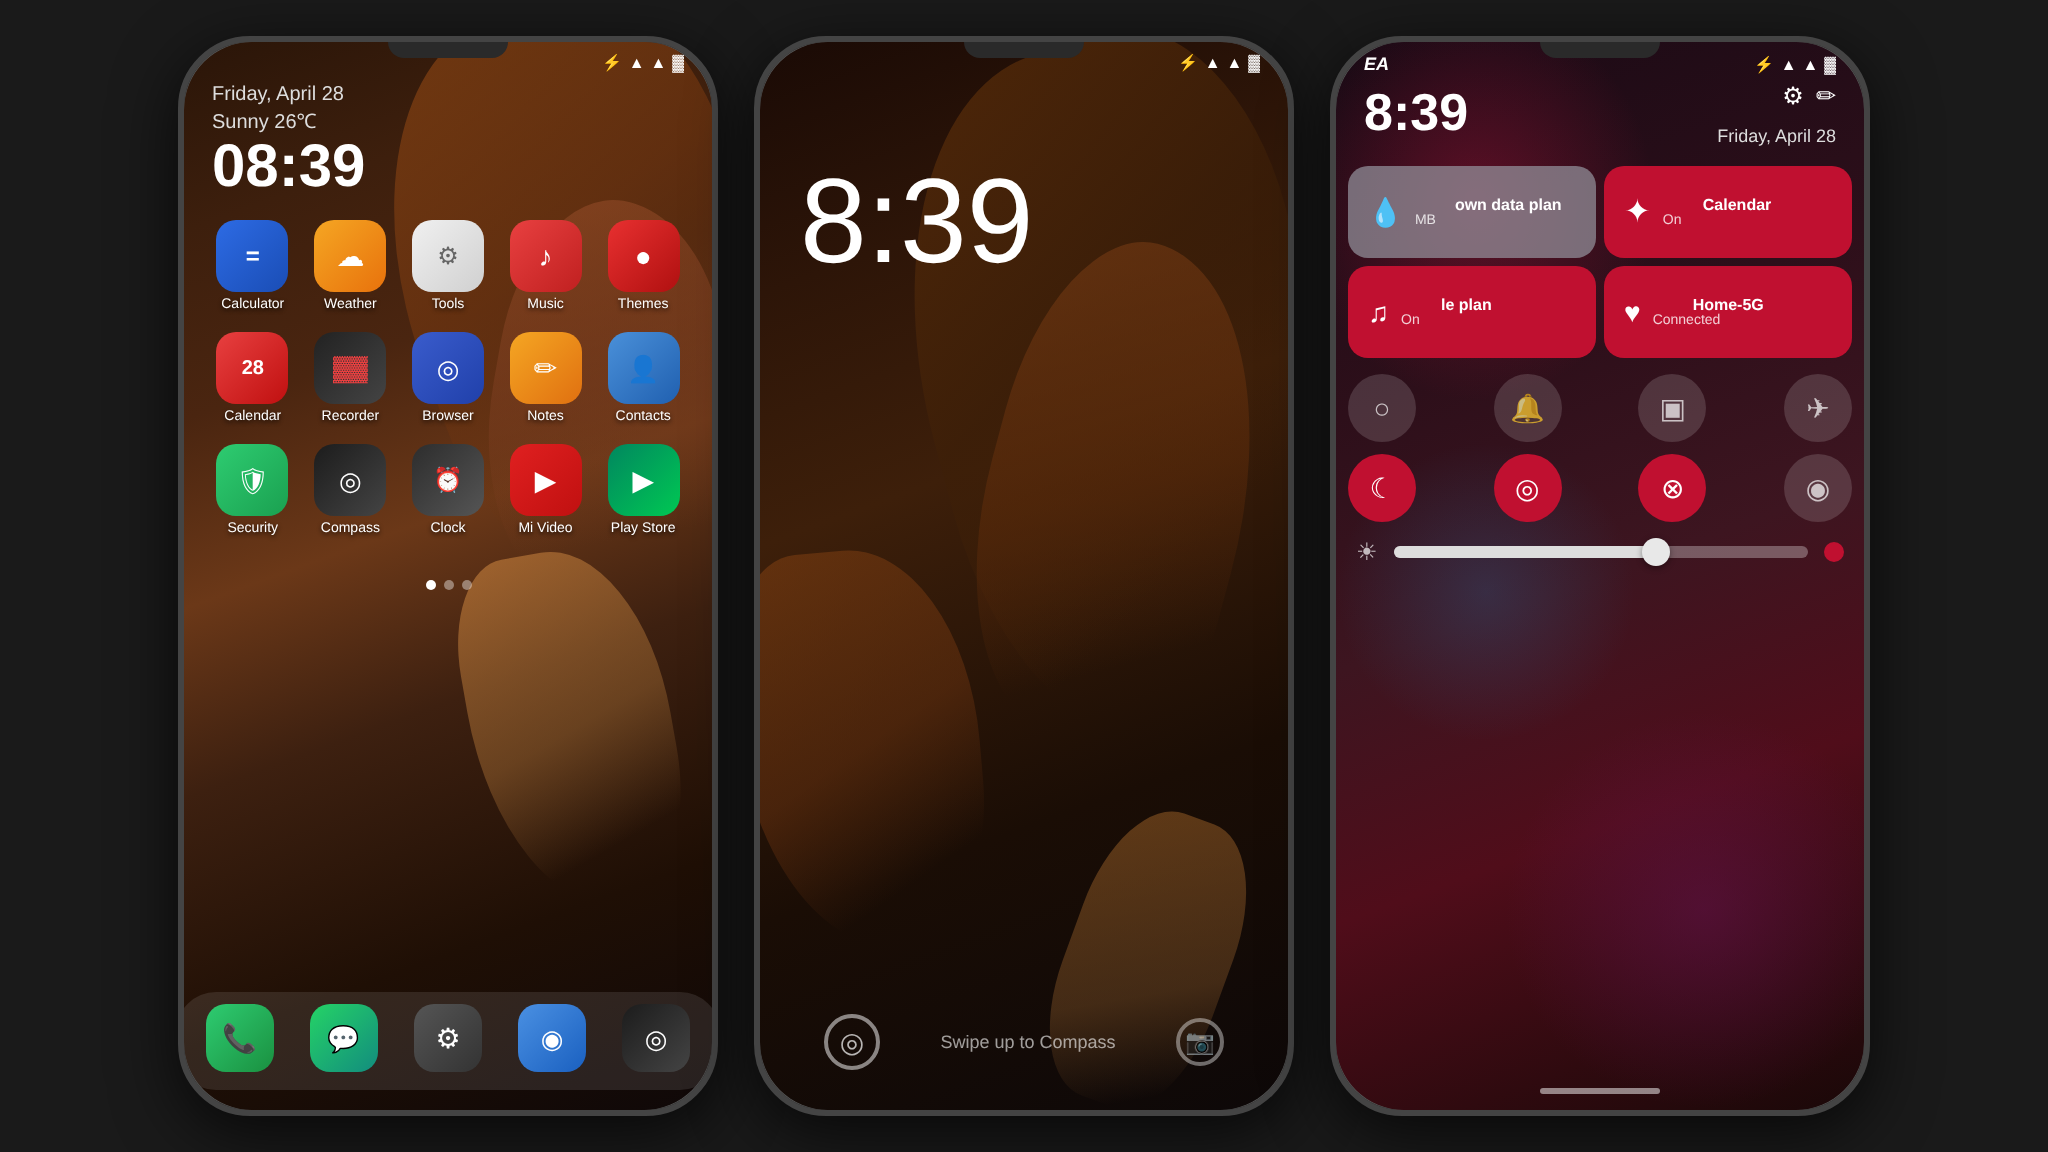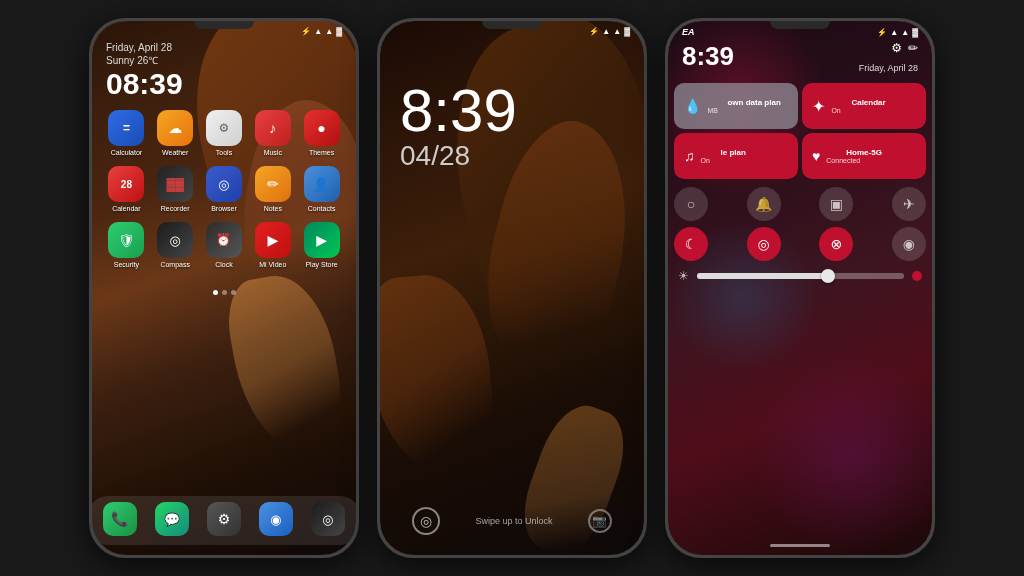--- a/index.html
+++ b/index.html
@@ -666,29 +666,28 @@
       <div class="status-icons">
         <span style="font-size:8px;color:#fff">⚡</span>
         <span style="font-size:8px;color:#fff">▲</span>
         <span style="font-size:8px;color:#fff">▲</span>
         <span style="font-size:8px;color:#fff">▓</span>
       </div>
     </div>
 
     <div class="lock-time">
       <div class="hour">8:39</div>
-      <div class="day-line">04/28</div>
     </div>
 
     <div class="lock-bottom">
       <div class="lock-bottom-row">
         <div class="fingerprint-btn">
           <span style="font-size:14px">◎</span>
         </div>
-        <span class="swipe-text">Swipe up to Unlock</span>
+        <span class="swipe-text">Swipe up to Compass</span>
         <div class="camera-btn">
           <span style="font-size:12px">📷</span>
         </div>
       </div>
     </div>
   </div>
 </div>
 
 <div class="phone">
   <div class="phone-screen phone3-screen">

